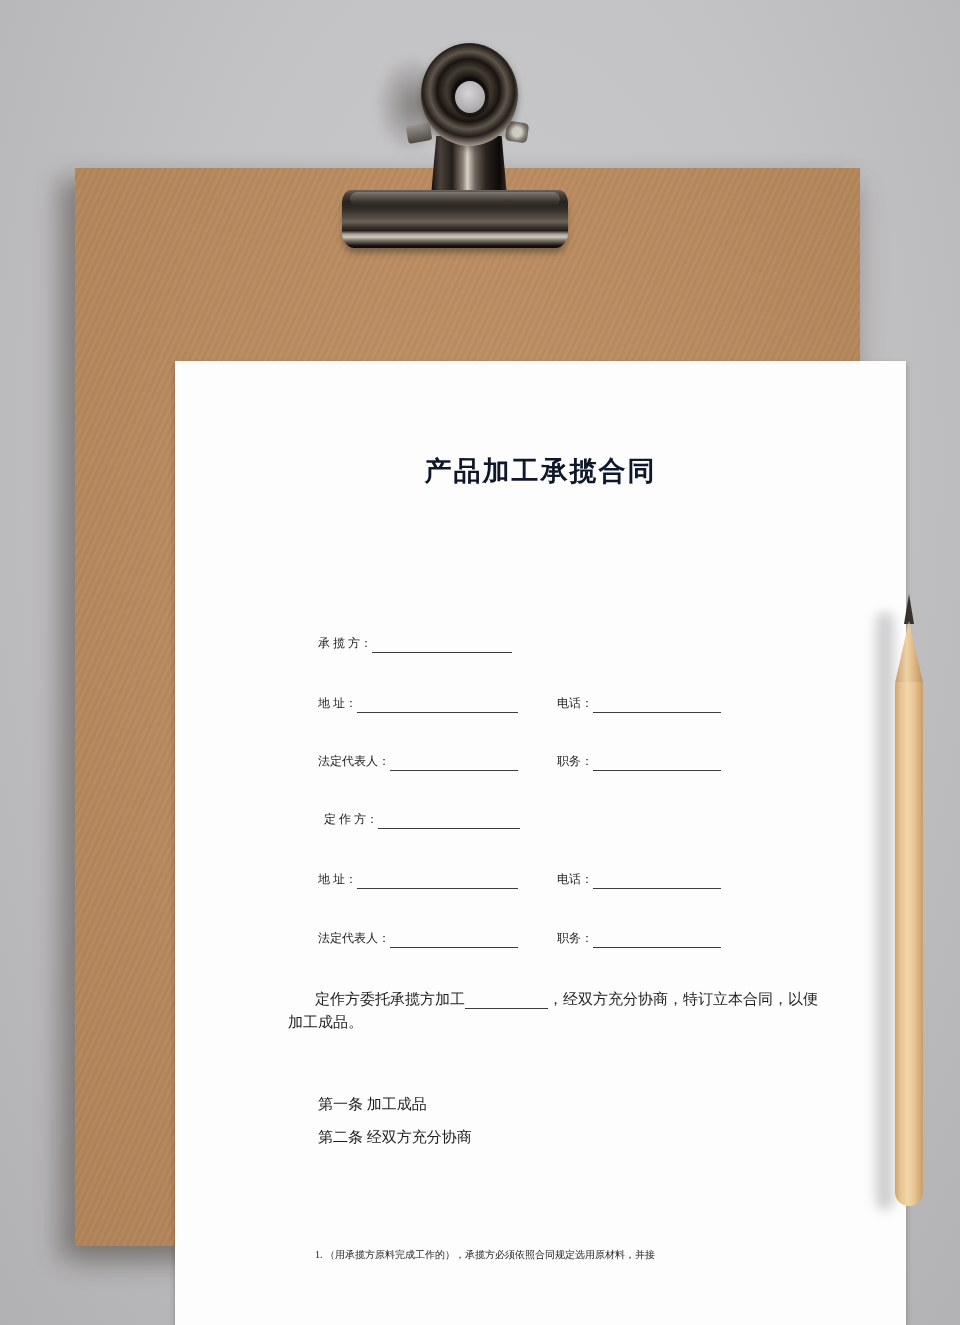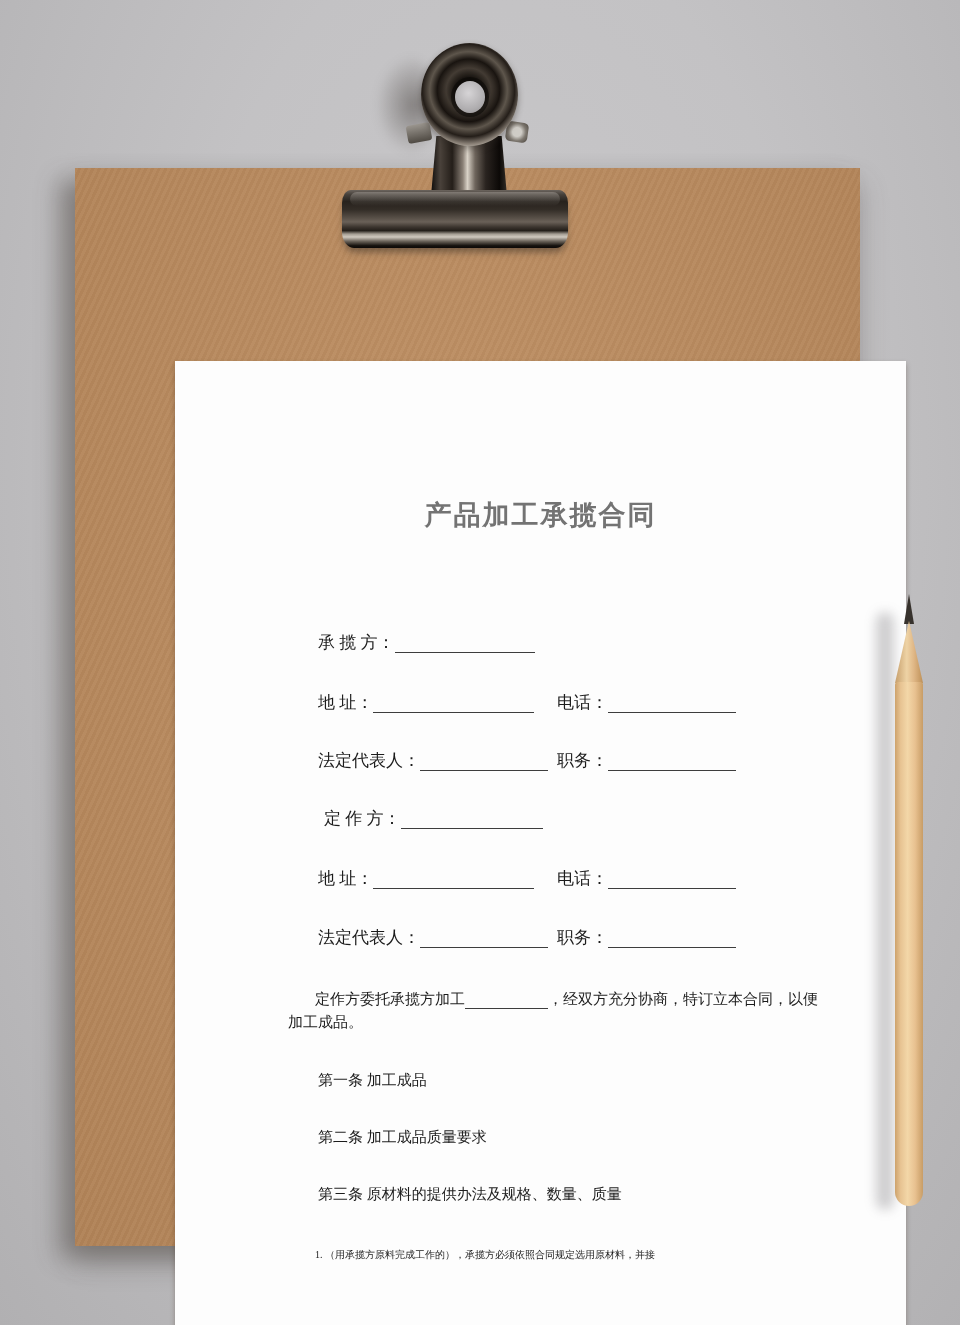--- a/index.html
+++ b/index.html
@@ -20,39 +20,39 @@
   .paper{
     position:absolute;left:100px;top:193px;width:731px;height:999px;
     background:#fdfdfd;
     box-shadow:0 3px 5px rgba(60,45,30,0.35);
     color:#1c1c1c;
   }
   
   .doc-title{
     position:absolute;top:92px;left:0;width:100%;text-align:center;
     font-family:"Liberation Sans","DejaVu Sans",sans-serif;
-    font-size:27px;font-weight:700;letter-spacing:2px;color:#737373;margin-top:44px;
+    font-size:27px;font-weight:700;letter-spacing:2px;color:#0f172a;
   }
-  .fgroup{position:absolute;white-space:nowrap;font-size:17px;line-height:20px;text-align:right;}
+  .fgroup{position:absolute;white-space:nowrap;font-size:12px;line-height:20px;text-align:right;}
   .blank{display:inline-block;height:16px;border-bottom:1px solid #3d3d3d;vertical-align:bottom;}
   .g1{left:143px;top:272px;} .g1 .blank{width:140px;}
   .g2{left:143px;top:332px;} .g2 .blank{width:161px;}
   .g3{left:382px;top:332px;} .g3 .blank{width:128px;}
   .g4{left:143px;top:390px;} .g4 .blank{width:128px;}
   .g5{left:382px;top:390px;} .g5 .blank{width:128px;}
   .g6{left:149px;top:448px;} .g6 .blank{width:142px;}
   .g7{left:143px;top:508px;} .g7 .blank{width:161px;}
   .g8{left:382px;top:508px;} .g8 .blank{width:128px;}
   .g9{left:143px;top:567px;} .g9 .blank{width:128px;}
   .g10{left:382px;top:567px;} .g10 .blank{width:128px;}
   .para-line1{position:absolute;left:140px;top:629px;font-size:15px;white-space:nowrap;text-align:center;}
   .para-line1 .blank{width:83px;height:15px;}
   .para-line2{position:absolute;left:113px;top:652px;font-size:15px;white-space:nowrap;}
   .clause{position:absolute;left:143px;font-size:15px;white-space:nowrap;}
-  .clause1{top:710px;} .clause2{top:767px;} .clause3{top:824px;}
+  .clause1{top:734px;} .clause2{top:767px;} .clause3{top:824px;}
   .item1{position:absolute;left:140px;top:887px;font-size:10px;white-space:nowrap;}
   
   .clip-shadow{
     position:absolute;left:376px;top:56px;width:62px;height:98px;border-radius:50%;
     background:radial-gradient(ellipse at 62% 50%, rgba(66,60,56,0.5), rgba(66,60,56,0) 72%);
     filter:blur(4px);
   }
   .clip-ring{
     position:absolute;left:421px;top:43px;width:97px;height:103px;border-radius:50%;
     background:radial-gradient(circle at 49% 46%,
@@ -163,22 +163,21 @@
     <div class="fgroup g10">
       <span>职务：</span><span class="blank"></span>
     </div>
 
     <div class="para-line1">
       <span>定作方委托承揽方加工</span><span class="blank"></span><span>，经双方充分协商，特订立本合同，以便</span>
     </div>
     <div class="para-line2">加工成品。</div>
 
     <div class="clause clause1">第一条 加工成品</div>
-    <div class="clause clause2">第二条 加工成品质量要求</div>
-    <div class="clause clause3">第三条 原材料的提供办法及规格、数量、质量</div>
+    <div class="clause clause2">第二条 经双方充分协商</div>
 
     <div class="item1">1. （用承揽方原料完成工作的），承揽方必须依照合同规定选用原材料，并接</div>
 
   </div>
 </div>
 
 <div class="clip-shadow"></div>
 <div class="clip-tab-left"></div>
 <div class="clip-screw"></div>
 <div class="clip-neck"></div>

